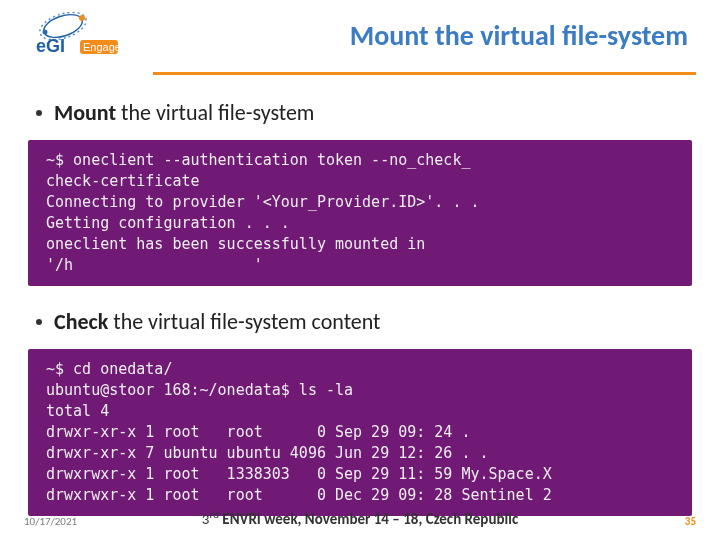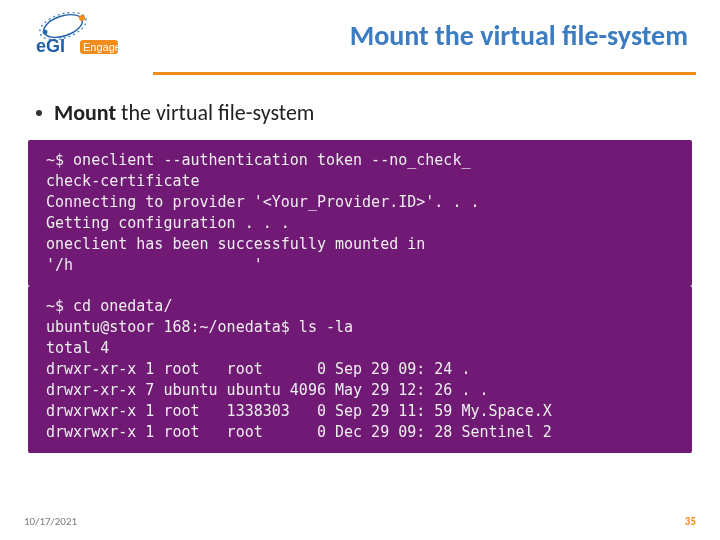--- a/index.html
+++ b/index.html
@@ -55,30 +55,39 @@
       </span>
     </div>
 
     <div class="term"><span>~$ oneclient --authentication token --no_check_</span>
 <span>check-certificate</span>
 <span>Connecting to provider '&lt;Your_Provider.ID&gt;'. . .</span>
 <span>Getting configuration . . .</span>
 <span>oneclient has been successfully mounted in</span>
 <span>'/h                    '</span></div>
 
+    <div class="bullet-row" style="margin-top:22px;">
+      <span class="bullet-dot"></span>
+      <span class="bullet-text">
+        <strong>Check</strong><span> the virtual file-system content</span>
+      </span>
+    </div>
 
     <div class="term"><span>~$ cd onedata/</span>
 <span>ubuntu@stoor 168:~/onedata$ ls -la</span>
 <span>total 4</span>
 <span>drwxr-xr-x 1 root   root      0 Sep 29 09: 24 .</span>
-<span>drwxr-xr-x 7 ubuntu ubuntu 4096 May 29 12: 26 . .</span>
+<span>drwxr-xr-x 7 ubuntu ubuntu 4096 Jun 29 12: 26 . .</span>
 <span>drwxrwxr-x 1 root   1338303   0 Sep 29 11: 59 My.Space.X</span>
 <span>drwxrwxr-x 1 root   root      0 Dec 29 09: 28 Sentinel 2</span></div>
 
   </div>
 
+  <div class="footer-center">
+    <span>3</span><span class="ord">rd</span><strong> ENVRI week,  November 14 – 18, Czech Republic</strong>
+  </div>
 
   <div class="footer">
     <span>10/17/2021</span>
     <span class="pagenum">35</span>
   </div>
 
 </div>
 
 </body></html>

